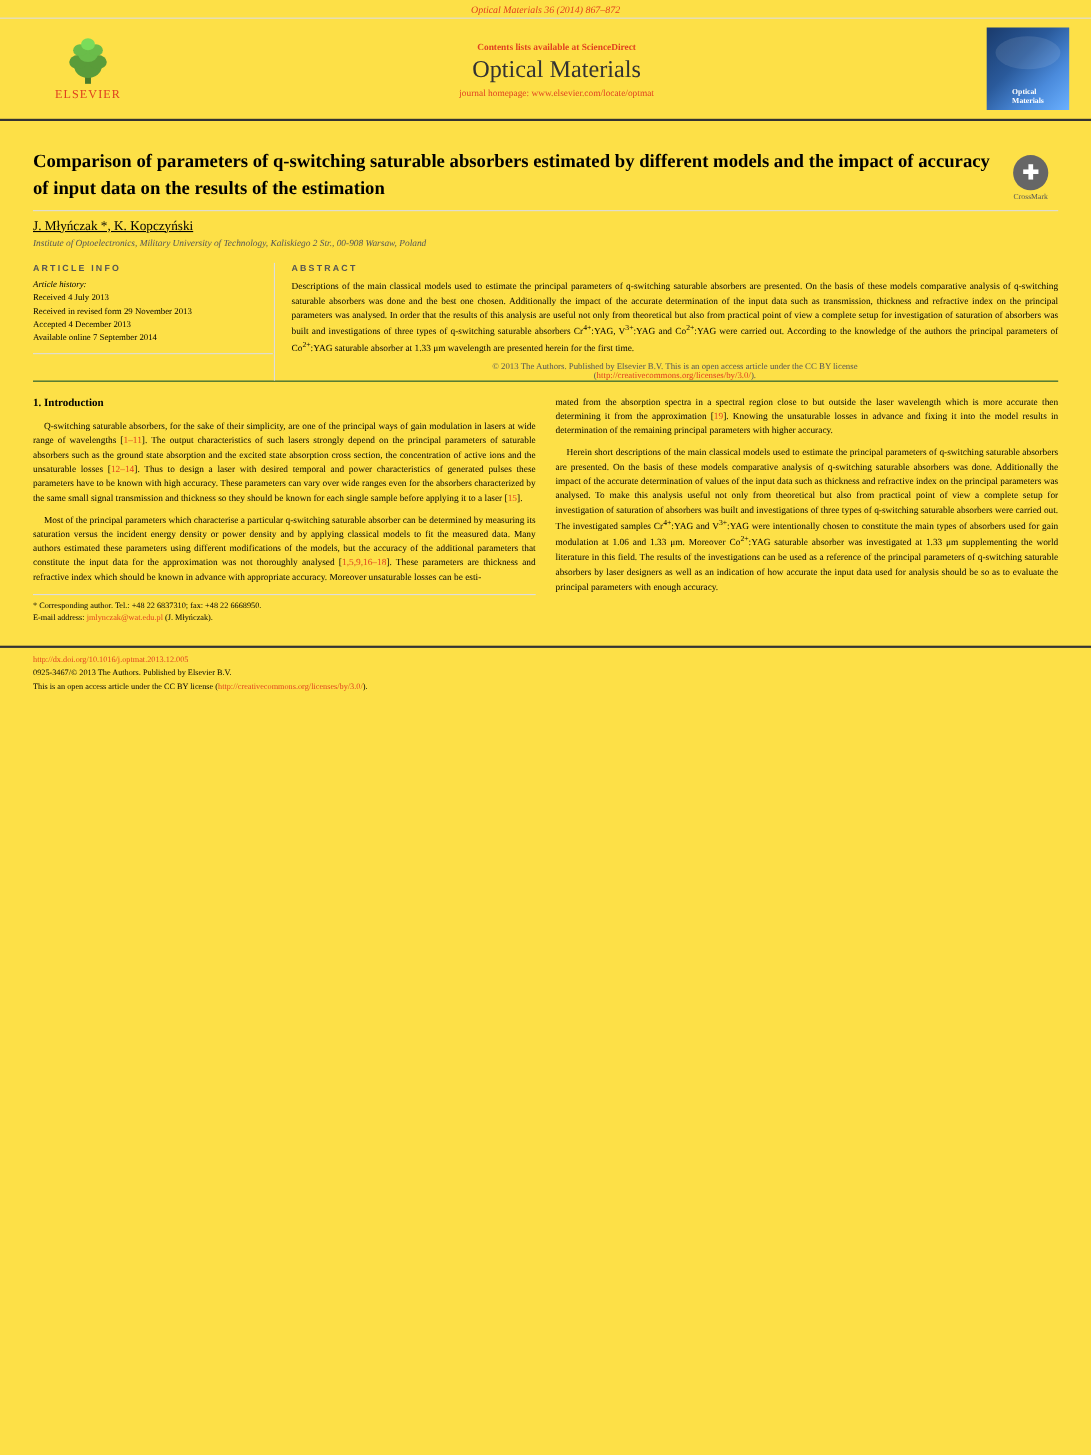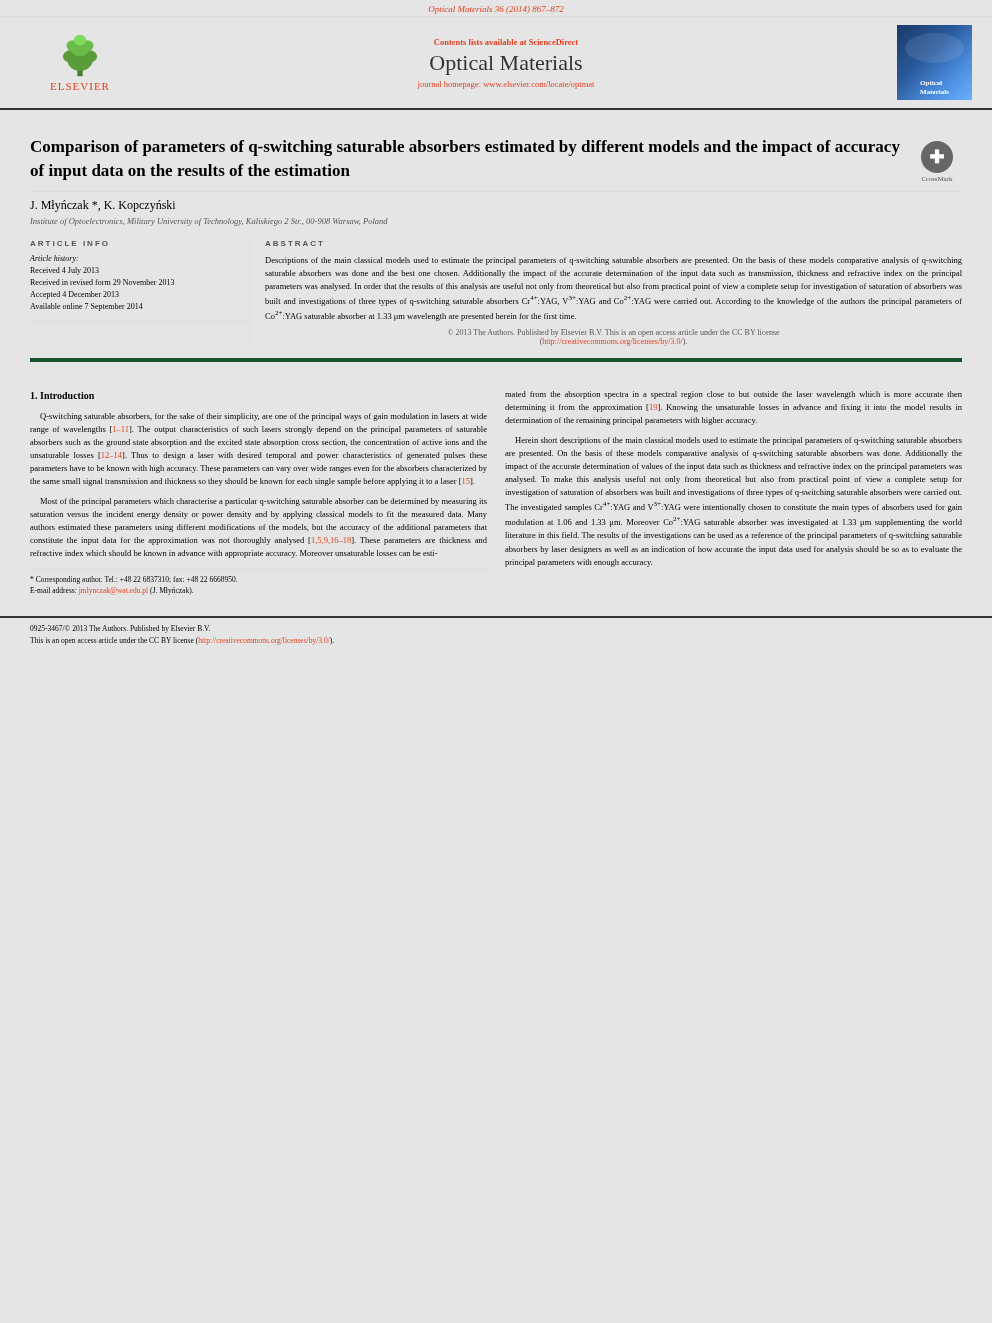--- a/index.html
+++ b/index.html
@@ -8,21 +8,21 @@
       font-family: 'Times New Roman', Times, serif;
       font-size: 9.5px;
       color: #000;
       width: 992px;
       min-height: 1323px;
     }
 
     .page-wrapper {
       width: 992px;
       min-height: 1323px;
-      background: #e5e5e5;
+      background: #fde047;
       padding: 0;
     }
 
     
     .top-bar {
       text-align: center;
       padding: 4px 0 2px 0;
       font-size: 9px;
       color: #e04020;
       border-bottom: 1px solid #ddd;
@@ -169,20 +169,21 @@
     }
 
     
     .authors-section {
       padding: 6px 0 3px 0;
       font-size: 10.5px;
     }
     .authors-names {
       font-size: 12px;
       color: #000;
+      text-decoration: underline;
     }
     .affiliation {
       font-size: 8.5px;
       font-style: italic;
       color: #555;
       margin-top: 3px;
     }
 
     
     .two-col {
@@ -249,23 +250,22 @@
       font-size: 8px;
       color: #555;
       margin-top: 5px;
       text-align: center;
     }
 
     
     .body-two-col {
       display: flex;
       gap: 18px;
-      margin-top: 12px;
-      border-top: 4px solid #14532d;
-      padding-top: 26px;
+      border-top: 1px solid #14532d;
+      padding-top: 12px;
     }
     .body-col {
       flex: 1;
       font-size: 8.5px;
       line-height: 1.55;
       color: #000;
       text-align: justify;
     }
 
     .section-title {
@@ -431,20 +431,23 @@
         <div class="body-para indent">
           Herein short descriptions of the main classical models used to estimate the principal parameters of q-switching saturable absorbers are presented. On the basis of these models comparative analysis of q-switching saturable absorbers was done. Additionally the impact of the accurate determination of values of the input data such as thickness and refractive index on the principal parameters was analysed. To make this analysis useful not only from theoretical but also from practical point of view a complete setup for investigation of saturation of absorbers was built and investigations of three types of q-switching saturable absorbers were carried out. The investigated samples Cr<sup>4+</sup>:YAG and V<sup>3+</sup>:YAG were intentionally chosen to constitute the main types of absorbers used for gain modulation at 1.06 and 1.33 μm. Moreover Co<sup>2+</sup>:YAG saturable absorber was investigated at 1.33 μm supplementing the world literature in this field. The results of the investigations can be used as a reference of the principal parameters of q-switching saturable absorbers by laser designers as well as an indication of how accurate the input data used for analysis should be so as to evaluate the principal parameters with enough accuracy.
         </div>
       </div>
     </div>
 
   </div>
 
   <div class="bottom-footer">
     <div class="bottom-footer-line">
+      <span style="color:#e04020">http://dx.doi.org/10.1016/j.optmat.2013.12.005</span>
+    </div>
+    <div class="bottom-footer-line">
       0925-3467/© 2013 The Authors. Published by Elsevier B.V.
     </div>
     <div class="bottom-footer-line">
       This is an open access article under the CC BY license (<span style="color:#e04020">http://creativecommons.org/licenses/by/3.0/</span>).
     </div>
   </div>
 
 </div>
 
 </body></html>

